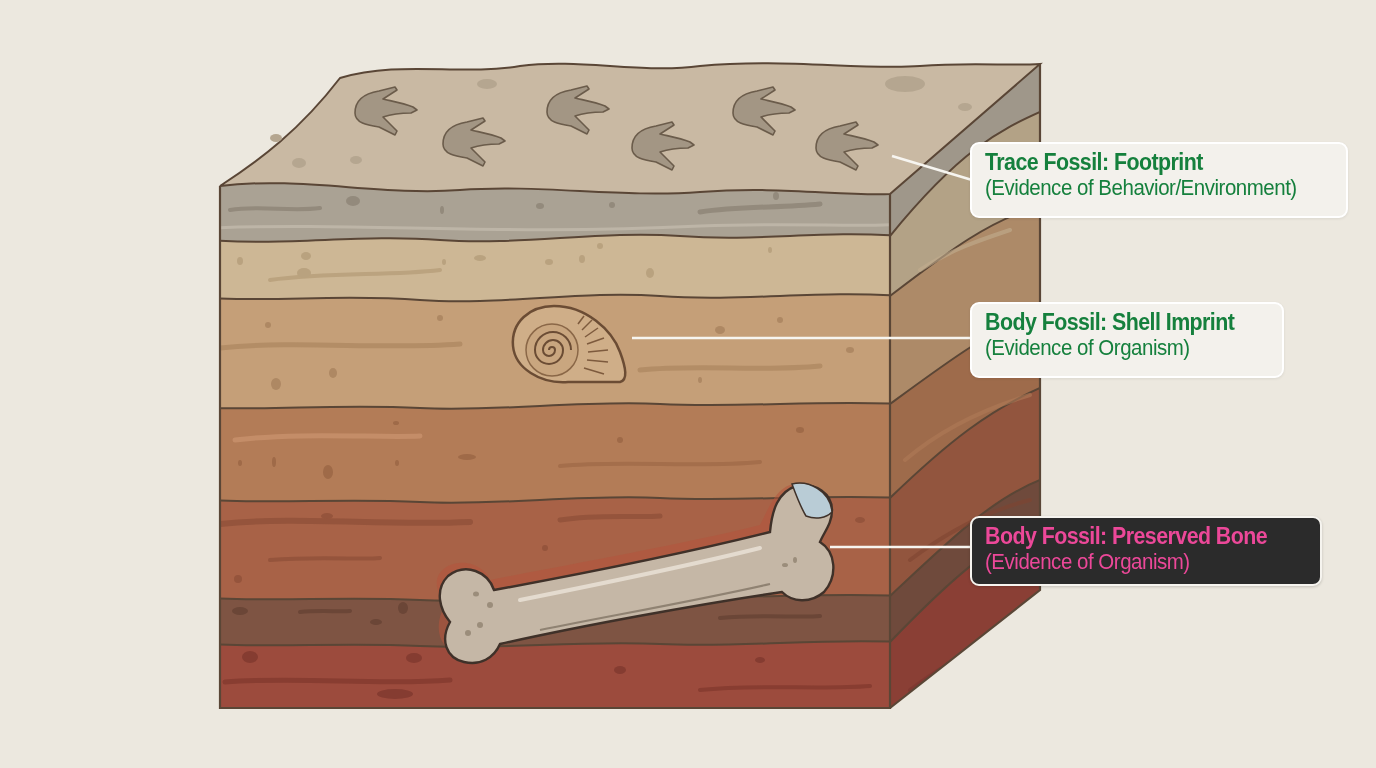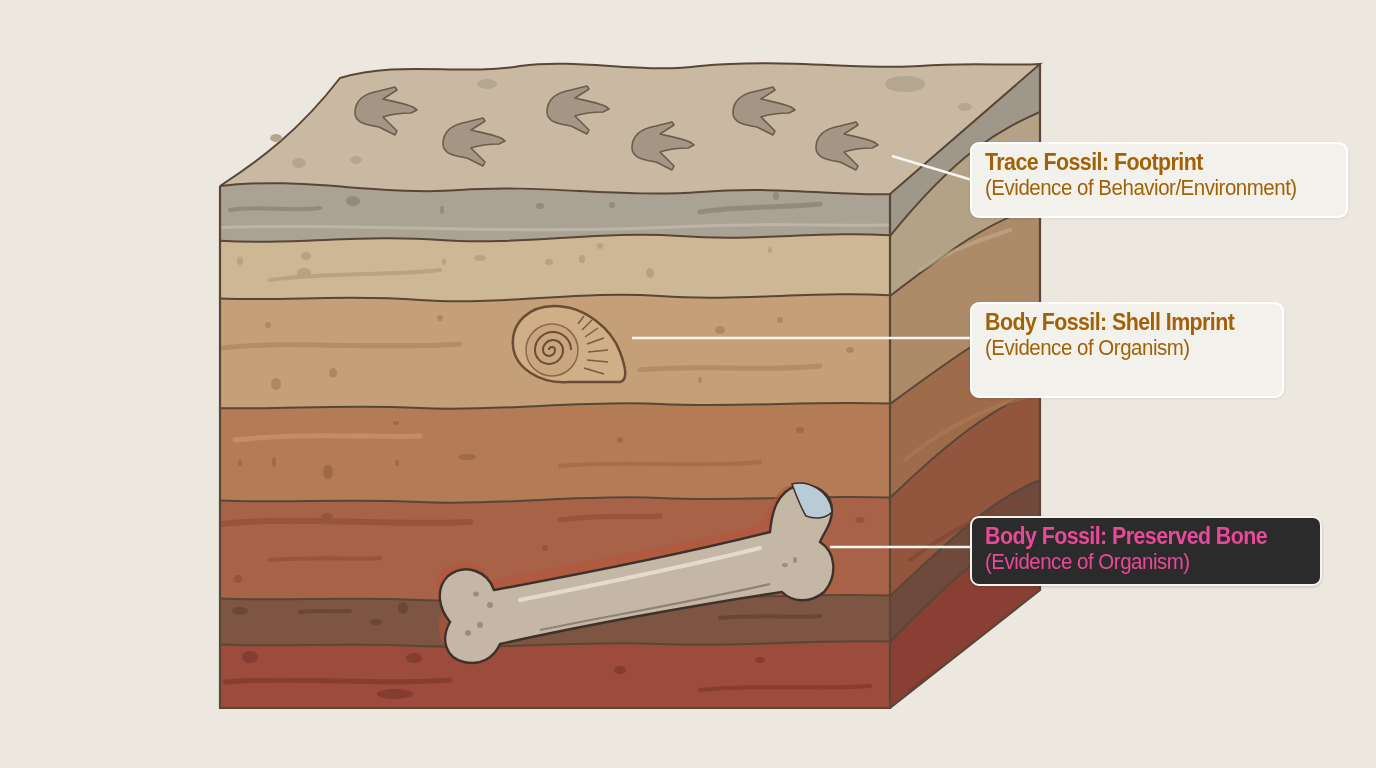--- a/index.html
+++ b/index.html
@@ -14,21 +14,21 @@
     position: absolute;
     border-radius: 9px;
     padding: 6px 12px 7px 13px;
     box-sizing: border-box;
     font-family: "Liberation Sans", sans-serif;
     line-height: 1.12;
   }
   .label.light {
     background: #f3f1ec;
     border: 2px solid #ffffff;
-    color: #a16207;
+    color: #15803d;
     box-shadow: 0 1px 3px rgba(0,0,0,0.08);
   }
   .label.dark {
     background: #2b2b2b;
     border: 2px solid #f6f4ef;
     color: #ec4899;
     box-shadow: 0 1px 3px rgba(0,0,0,0.18);
   }
   .label .title { font-weight: bold; font-size: 23px; letter-spacing: -0.6px; white-space: nowrap; transform: scaleX(0.93); transform-origin: left; display:block; }
   .label .sub { font-size: 22px; letter-spacing: -0.5px; white-space: nowrap; transform: scaleX(0.93); transform-origin: left; display:block; }
@@ -243,21 +243,21 @@
     <line x1="632" y1="338" x2="972" y2="338"></line>
     <line x1="830" y1="547" x2="972" y2="547"></line>
   </g>
 </svg>
 
 <div class="label light" style="left:970px; top:142px; width:378px; height:76px;">
   <span class="title">Trace Fossil: Footprint</span>
   <span class="sub">(Evidence of Behavior/Environment)</span>
 </div>
 
-<div class="label light" style="left:970px; top:302px; width:314px; height:96px;">
+<div class="label light" style="left:970px; top:302px; width:314px; height:76px;">
   <span class="title">Body Fossil: Shell Imprint</span>
   <span class="sub">(Evidence of Organism)</span>
 </div>
 
 <div class="label dark" style="left:970px; top:516px; width:352px; height:70px;">
   <span class="title">Body Fossil: Preserved Bone</span>
   <span class="sub">(Evidence of Organism)</span>
 </div>
 
 </body></html>

